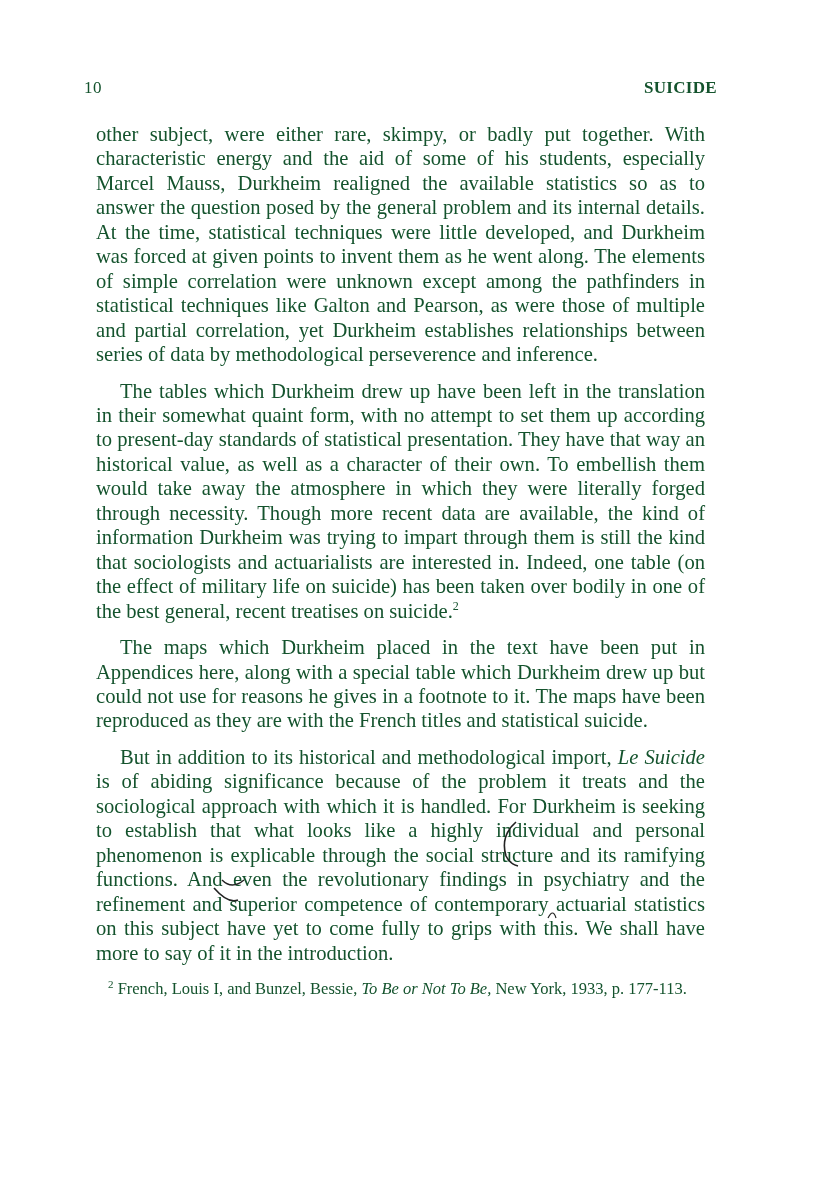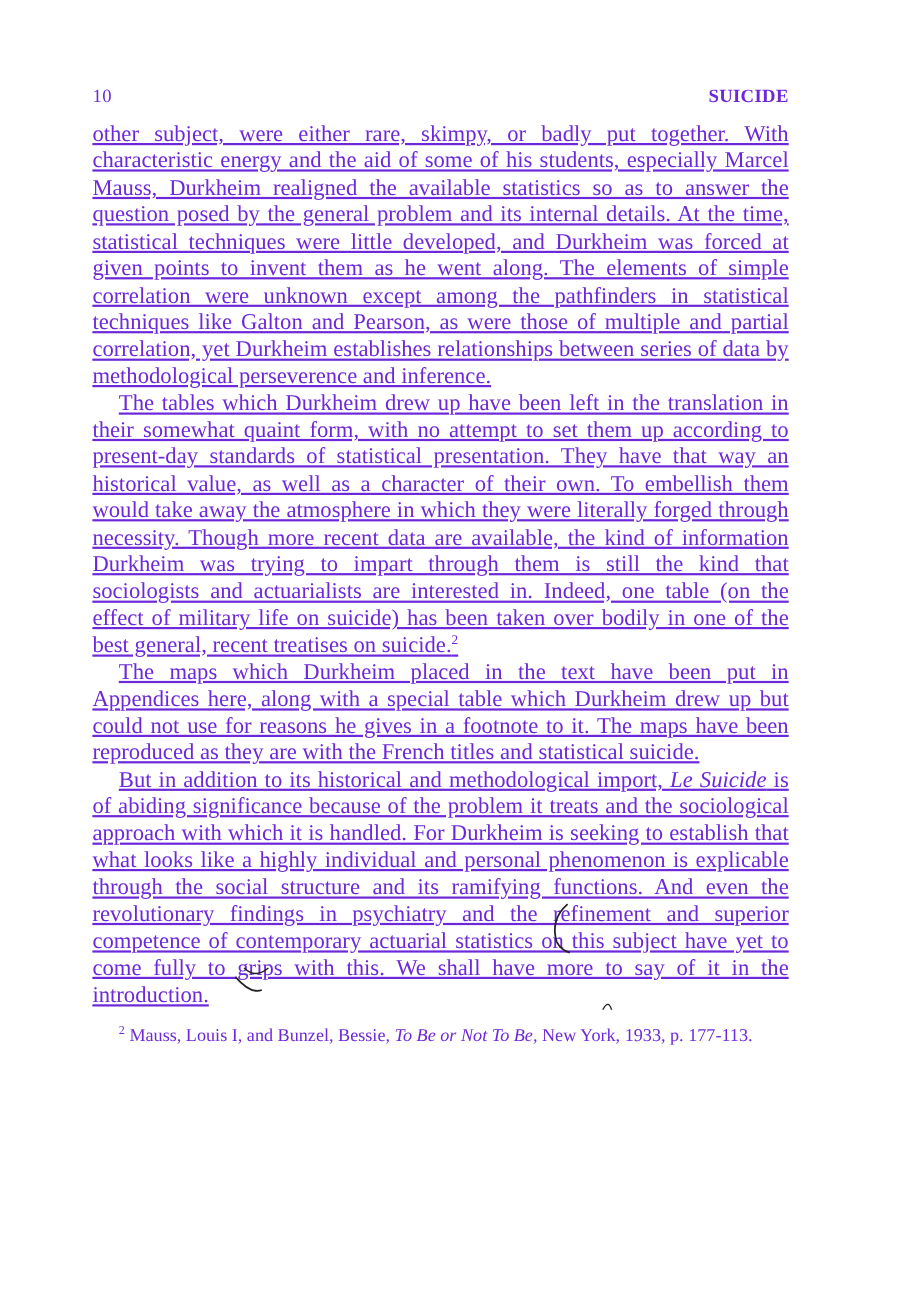--- a/index.html
+++ b/index.html
@@ -1,29 +1,29 @@
 <!DOCTYPE html>
 <html><head>
 <meta charset="utf-8">
 <style>
   html, body { margin: 0; padding: 0; background: #ffffff; }
   body { width: 840px; height: 1191px; position: relative; overflow: hidden; }
   .page {
     position: absolute; left: 84px; top: 78px; width: 633px;
     font-family: "Liberation Serif", "DejaVu Serif", serif;
-    color: #6d28d9;
+    color: #14532d;
   }
   .running-head {
     display: flex; justify-content: space-between;
     font-size: 17px; letter-spacing: 0.5px; height: 32px; line-height: 20px;
   }
   .folio { font-weight: normal; }
   .title-head { font-weight: bold; letter-spacing: 0.3px; }
   .body-text { font-size: 20.6px; line-height: 24.45px; text-align: justify; }
-  .body-text p { margin: 0; text-indent: 0; text-decoration: underline; }
+  .body-text p { margin: 12px; text-indent: 0; }
   .body-text p.indent { text-indent: 24px; }
   .body-text p:last-child { text-align-last: left; }
   sup { font-size: 12px; line-height: 0; vertical-align: 8px; }
   .footnotes { margin-top: 14px; font-size: 16.5px; line-height: 19px; text-align: justify; }
   .footnotes p { margin: 0; text-indent: 24px; }
   .fn-mark { font-size: 11px; vertical-align: 6px; line-height: 0; }
   em { font-style: italic; }
   .pen-mark {
     position: absolute; pointer-events: none;
   }
@@ -38,21 +38,21 @@
   </div>
 
   <div class="body-text" id="body-text">
       <p><span>other subject, were either rare, skimpy, or badly put together. With characteristic energy and the aid of some of his students, especially Marcel Mauss, Durkheim realigned the available statistics so as to answer the question posed by the general problem and its internal details. At the time, statistical techniques were little developed, and Durkheim was forced at given points to invent them as he went along. The elements of simple correlation were unknown except among the pathfinders in statistical techniques like Galton and Pearson, as were those of multiple and partial correlation, yet Durkheim establishes relationships between series of data by methodological perseverence and inference.</span></p>
       <p class="indent"><span>The tables which Durkheim drew up have been left in the translation in their somewhat quaint form, with no attempt to set them up according to present-day standards of statistical presentation. They have that way an historical value, as well as a character of their own. To embellish them would take away the atmosphere in which they were literally forged through necessity. Though more recent data are available, the kind of information Durkheim was trying to impart through them is still the kind that sociologists and actuarialists are interested in. Indeed, one table (on the effect of military life on suicide) has been taken over bodily in one of the best general, recent treatises on suicide.</span><sup>2</sup></p>
       <p class="indent"><span>The maps which Durkheim placed in the text have been put in Appendices here, along with a special table which Durkheim drew up but could not use for reasons he gives in a footnote to it. The maps have been reproduced as they are with the French titles and statistical suicide.</span></p>
       <p class="indent"><span>But in addition to its historical and methodological import, </span><em>Le Suicide</em><span> is of abiding significance because of the problem it treats and the sociological approach with which it is handled. For Durkheim is seeking to establish that what looks like a highly individual and personal phenomenon is explicable through the social structure and its ramifying functions. And even the revolutionary findings in psychiatry and the refinement and superior competence of contemporary actuarial statistics on this subject have yet to come fully to grips with this. We shall have more to say of it in the introduction.</span></p>
     </div>
 
   <div class="footnotes" id="footnotes">
-      <p><span class="fn-mark">2</span> <span>Mauss, Louis I, and Bunzel, Bessie, </span><em>To Be or Not To Be,</em><span> New York, 1933, p. 177-113.</span></p>
+      <p><span class="fn-mark">2</span> <span>French, Louis I, and Bunzel, Bessie, </span><em>To Be or Not To Be,</em><span> New York, 1933, p. 177-113.</span></p>
     </div>
 </div>
 
 <svg class="pen-mark" width="840" height="1191" style="left:0;top:0;">
   <path d="M516 822 Q500 836 506 856 Q510 864 518 866" fill="none" stroke="#222" stroke-width="1.6"></path>
   <path d="M214 888 Q228 904 238 900" fill="none" stroke="#222" stroke-width="1.6"></path>
   <path d="M222 880 Q232 890 244 880" fill="none" stroke="#222" stroke-width="1.4"></path>
   <path d="M548 918 Q553 908 556 918" fill="none" stroke="#222" stroke-width="1.2"></path>
 </svg>
 

